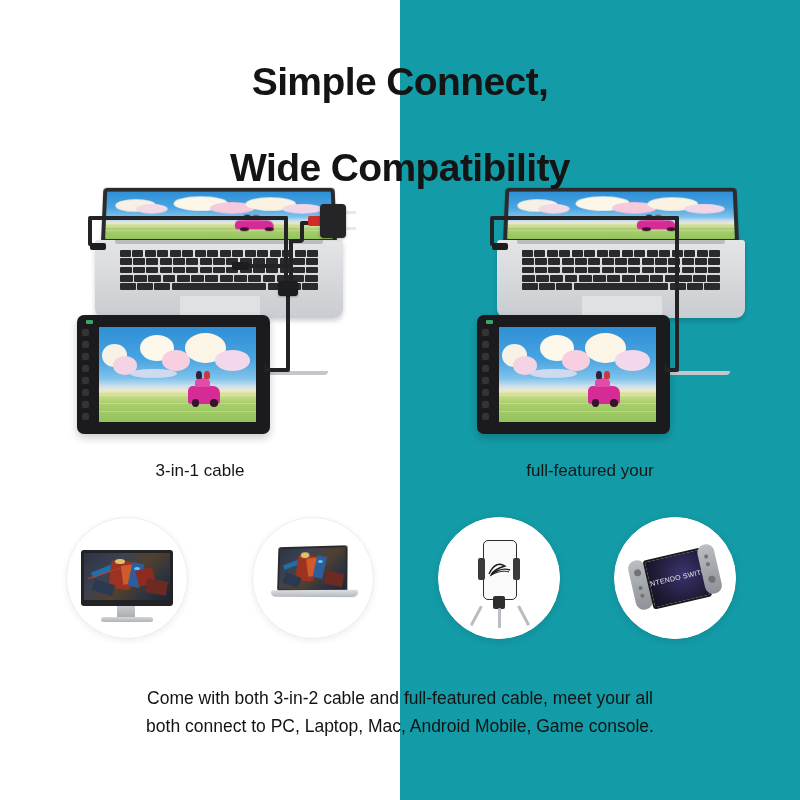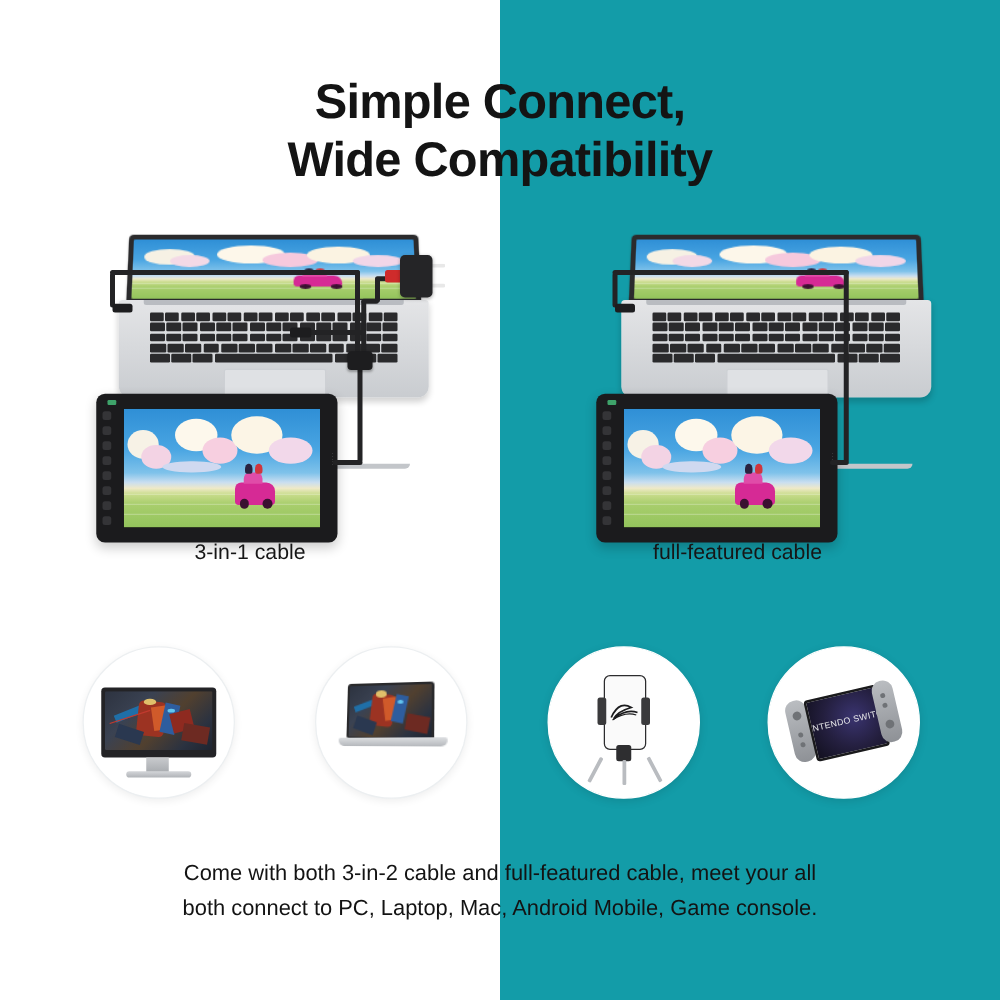--- a/index.html
+++ b/index.html
@@ -17,25 +17,25 @@
 
   
   .headline{
     position:absolute;left:0;top:58px;width:800px;
     text-align:center;
     font-size:39px;line-height:47px;
     font-weight:bold;color:#141414;
     letter-spacing:-0.6px;
     z-index:12;
   }
-  .headline .l2{display:block;}
+  .headline .l2{display:block;margin-top:39px;}
 
   
   .cap{
-    position:absolute;top:432px;
+    position:absolute;top:461px;
     font-size:17px;color:#161616;text-align:center;
     z-index:12;
   }
   .cap-left{left:60px;width:280px;}
   .cap-right{left:440px;width:300px;}
 
   .bottom-caption{
     position:absolute;left:60px;top:684px;width:680px;
     text-align:center;font-size:17.5px;line-height:28px;color:#131313;
     z-index:12;
@@ -489,21 +489,21 @@
         <div class="car-top" style="left:61%;top:54%;width:10%;height:9%;"></div>
         <div class="car-fig" style="left:62%;top:46%;width:3.4%;height:9%;"></div>
         <div class="car-fig red" style="left:67%;top:46%;width:3.4%;height:9%;"></div>
         <div class="wheel" style="left:59%;top:76%;width:5%;height:8%;"></div>
         <div class="wheel" style="left:71%;top:76%;width:5%;height:8%;"></div>
       </div>
     </div>
     <div class="tab-brand">·····</div>
   </div>
 
-  <div class="cap cap-right">full-featured cable</div>
+  <div class="cap cap-right">full-featured your</div>
 
   <div class="circle" style="left:66px;top:517px;">
     <div class="mon-body">
       <div class="mon-scr">
         <div class="mecha">
           <div class="mk" style="left:8%;top:30%;width:34%;height:12%;background:#1f6fa8;transform:rotate(-22deg);"></div>
           <div class="mk" style="left:30%;top:18%;width:26%;height:60%;background:#9c3322;transform:rotate(6deg);border-radius:4px;"></div>
           <div class="mk" style="left:44%;top:26%;width:16%;height:40%;background:#d05a2a;transform:rotate(-8deg);"></div>
           <div class="mk" style="left:54%;top:22%;width:14%;height:50%;background:#2e5d9e;transform:rotate(12deg);"></div>
           <div class="mk" style="left:62%;top:34%;width:20%;height:34%;background:#8e2a20;transform:rotate(-14deg);"></div>

